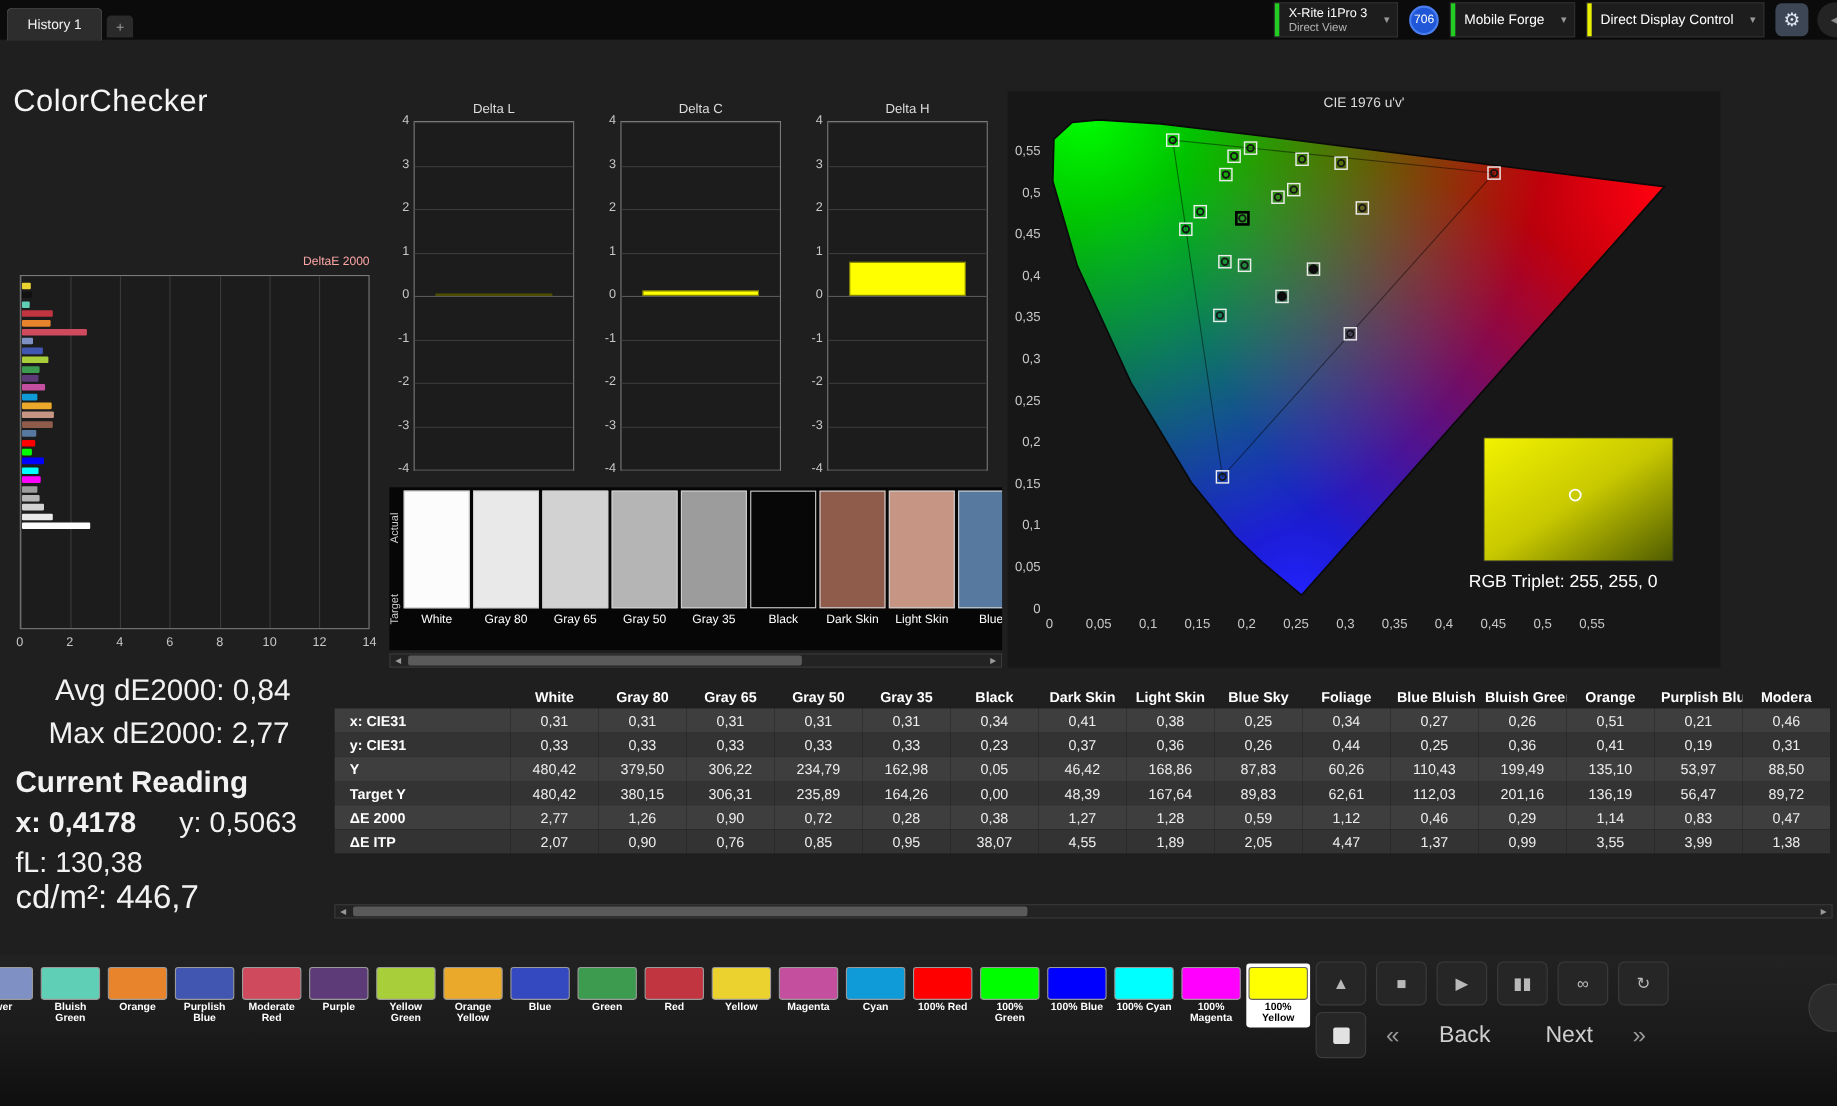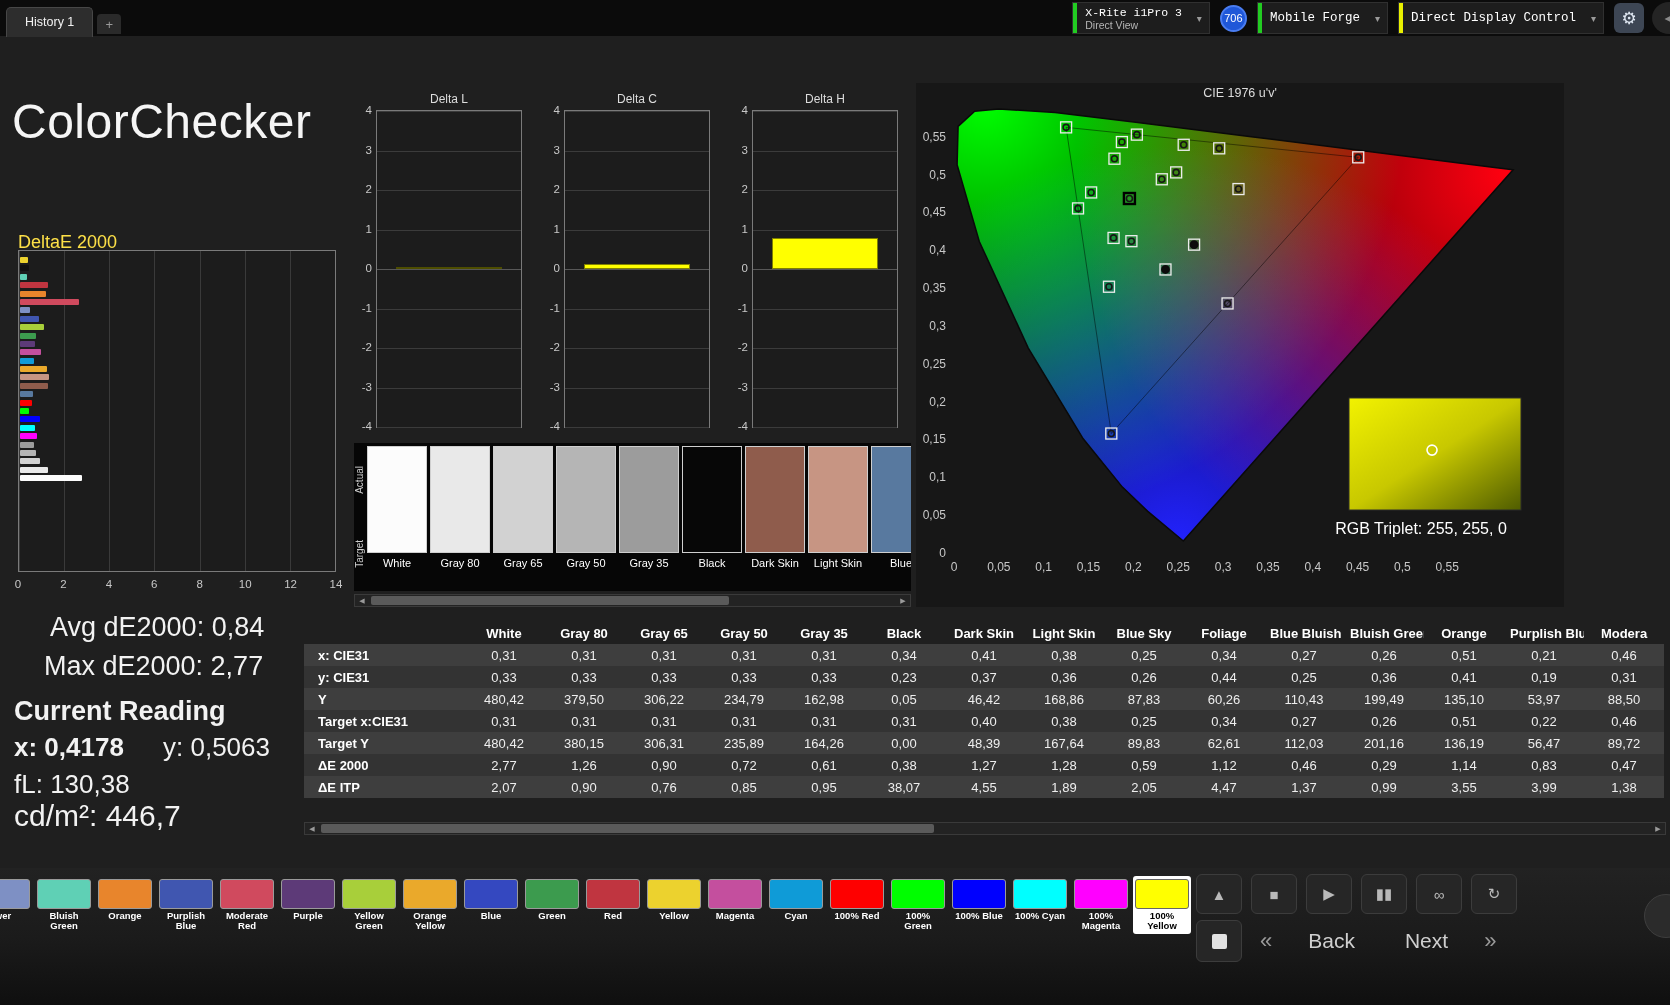--- a/index.html
+++ b/index.html
@@ -10,36 +10,36 @@
   .topbar{position:absolute;left:0;top:0;width:100%;height:36px;background:#0b0b0b;
           display:flex;align-items:center;box-sizing:border-box;padding-left:6px;}
   .tab{height:29px;margin-top:7px;background:#2d2d2d;border:1px solid #474747;border-bottom:none;
        border-radius:5px 5px 0 0;display:flex;align-items:center;padding:0 18px;font-size:12.5px;color:#f2f2f2;}
   .addtab{width:24px;height:20px;margin:12px 0 0 4px;background:#2a2a2a;border-radius:4px 4px 0 0;
           color:#9a9a9a;display:flex;align-items:center;justify-content:center;font-size:13px;}
   .topright{margin-left:auto;display:flex;align-items:center;gap:10px;padding-right:26px;}
   .devbox{display:flex;align-items:stretch;height:30px;background:#1d1d1d;border:1px solid #303030;}
   .ind{width:4px;}
   .devtext{padding:2px 8px;display:flex;flex-direction:column;justify-content:center;}
-  .l1{font-size:11.5px;color:#fff;line-height:13px;white-space:nowrap;font-family:Liberation Mono, monospace;}
+  .l1{font-size:11.5px;color:#fff;line-height:13px;white-space:nowrap;}
   .l2{font-size:10.5px;color:#b5b5b5;line-height:12px;white-space:nowrap;}
   .single .l1{font-size:12.5px;}
   .chev{align-self:center;color:#9a9a9a;font-size:10px;padding:0 7px;}
   .badge{width:27px;height:27px;border-radius:50%;background:#1f57d8;color:#fff;font-size:11px;
          display:flex;align-items:center;justify-content:center;border:2px solid #4a7df0;box-sizing:border-box;}
   .gearbtn{width:30px;height:30px;border-radius:6px;background:#3d4654;color:#dfe7f2;font-size:17px;
            display:flex;align-items:center;justify-content:center;}
   .collapse{position:absolute;right:-16px;top:2px;width:34px;height:32px;border-radius:50%;
             background:#242424;color:#8a8a8a;display:flex;align-items:center;justify-content:center;font-size:12px;}
 
   
-  .pagetitle{position:absolute;left:12px;top:76px;font-size:48px;color:#f5f5f5;letter-spacing:.5px;margin-top:18px;}
-
-  
-  .dechart-title{position:absolute;left:18px;top:232px;width:318px;text-align:left;font-size:18px;color:#fde047;}
+  .pagetitle{position:absolute;left:12px;top:76px;font-size:28px;color:#f5f5f5;letter-spacing:.5px;}
+
+  
+  .dechart-title{position:absolute;left:18px;top:232px;width:318px;text-align:right;font-size:11px;color:#fca5a5;}
   #de-plot{position:absolute;left:18px;top:250px;width:318px;height:322px;border:1px solid #7a7a7a;
            background:#1c1c1c;box-sizing:border-box;overflow:hidden;}
   .vgl{position:absolute;top:0;bottom:0;width:1px;background:#3a3a3a;}
   .bars{position:absolute;left:1px;right:1px;top:6px;display:flex;flex-direction:column;gap:2.4px;}
   .bar{height:6px;min-width:1px;border-radius:1px;}
   #de-xlabels{position:absolute;left:18px;top:578px;width:318px;height:14px;}
   .dext{position:absolute;transform:translateX(-50%);font-size:11.5px;color:#c8c8c8;}
 
   
   .minichart{position:absolute;top:110px;width:146px;height:318px;border:1px solid #7a7a7a;
@@ -524,38 +524,20 @@
             <td class="val">168,86</td>
             <td class="val">87,83</td>
             <td class="val">60,26</td>
             <td class="val">110,43</td>
             <td class="val">199,49</td>
             <td class="val">135,10</td>
             <td class="val">53,97</td>
             <td class="val">88,50</td>
           </tr>
           <tr>
-            <td class="lab">Target x:CIE31</td>
-            <td class="val">0,31</td>
-            <td class="val">0,31</td>
-            <td class="val">0,31</td>
-            <td class="val">0,31</td>
-            <td class="val">0,31</td>
-            <td class="val">0,31</td>
-            <td class="val">0,40</td>
-            <td class="val">0,38</td>
-            <td class="val">0,25</td>
-            <td class="val">0,34</td>
-            <td class="val">0,27</td>
-            <td class="val">0,26</td>
-            <td class="val">0,51</td>
-            <td class="val">0,22</td>
-            <td class="val">0,46</td>
-          </tr>
-          <tr>
             <td class="lab">Target Y</td>
             <td class="val">480,42</td>
             <td class="val">380,15</td>
             <td class="val">306,31</td>
             <td class="val">235,89</td>
             <td class="val">164,26</td>
             <td class="val">0,00</td>
             <td class="val">48,39</td>
             <td class="val">167,64</td>
             <td class="val">89,83</td>
@@ -565,21 +547,21 @@
             <td class="val">136,19</td>
             <td class="val">56,47</td>
             <td class="val">89,72</td>
           </tr>
           <tr>
             <td class="lab">ΔE 2000</td>
             <td class="val">2,77</td>
             <td class="val">1,26</td>
             <td class="val">0,90</td>
             <td class="val">0,72</td>
-            <td class="val">0,61</td>
+            <td class="val">0,28</td>
             <td class="val">0,38</td>
             <td class="val">1,27</td>
             <td class="val">1,28</td>
             <td class="val">0,59</td>
             <td class="val">1,12</td>
             <td class="val">0,46</td>
             <td class="val">0,29</td>
             <td class="val">1,14</td>
             <td class="val">0,83</td>
             <td class="val">0,47</td>

